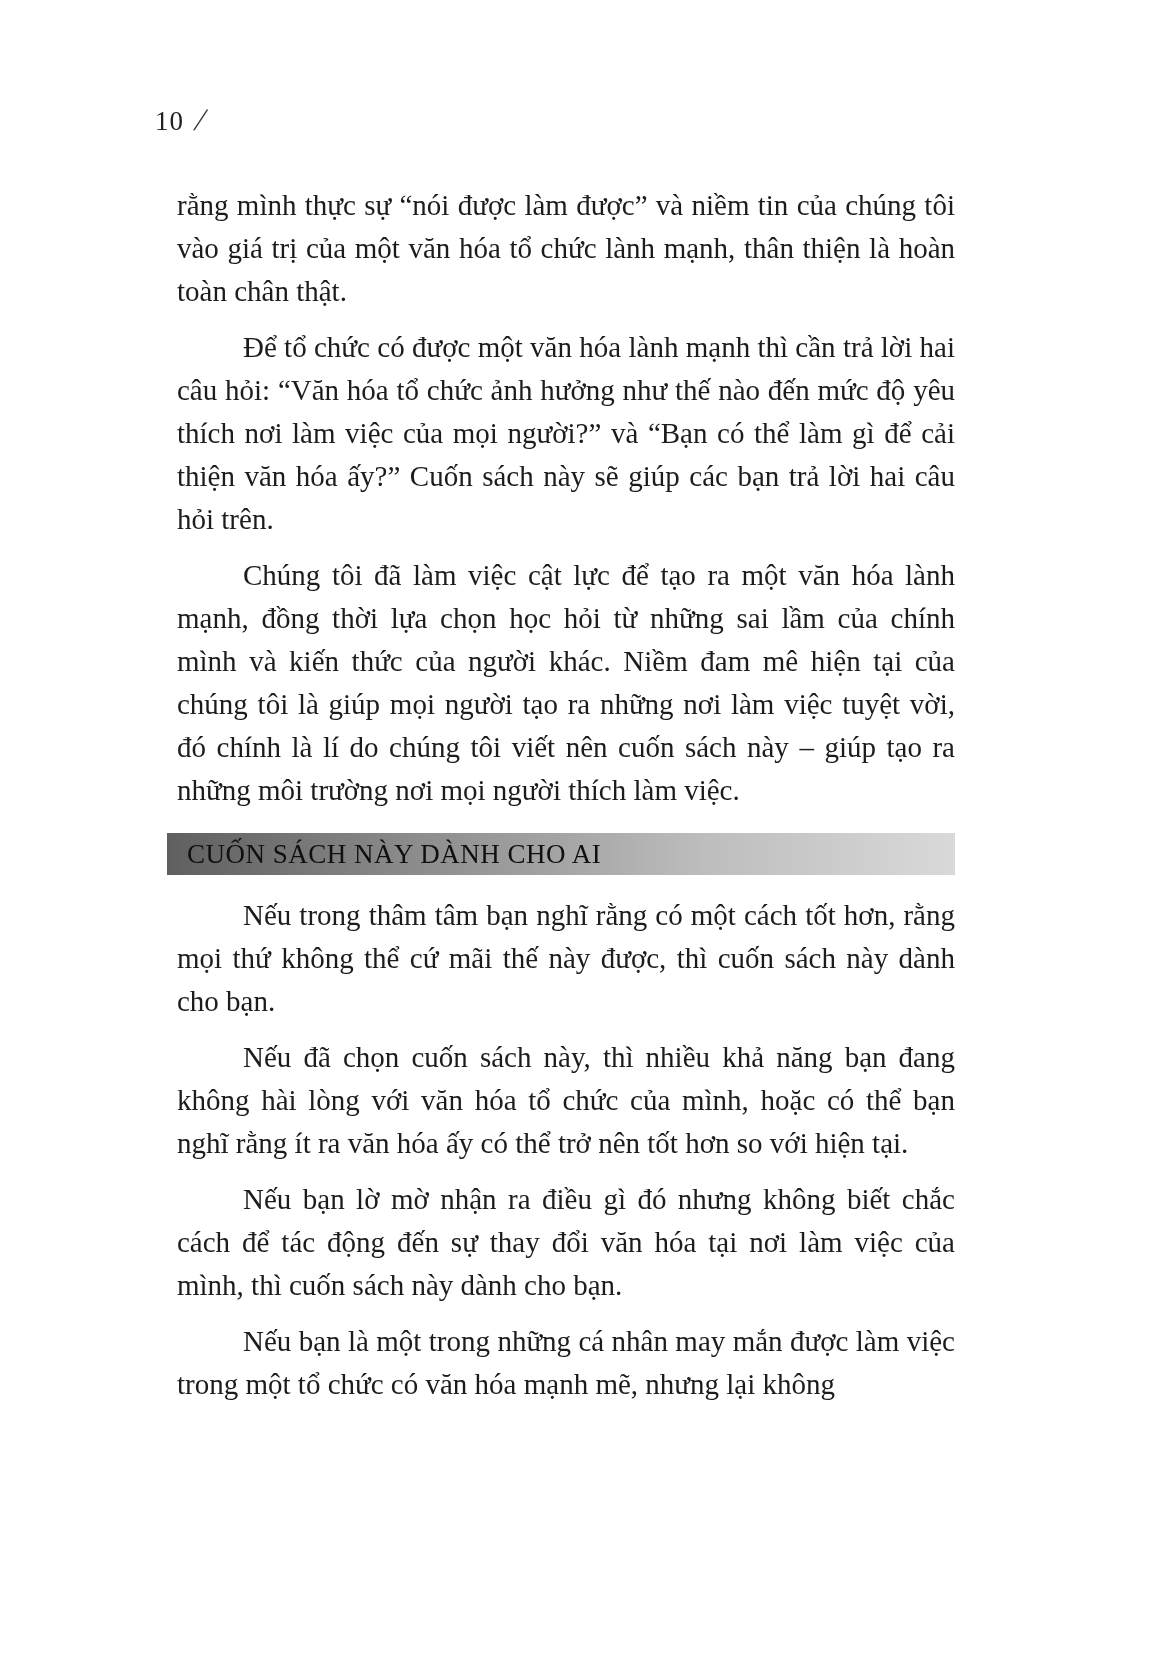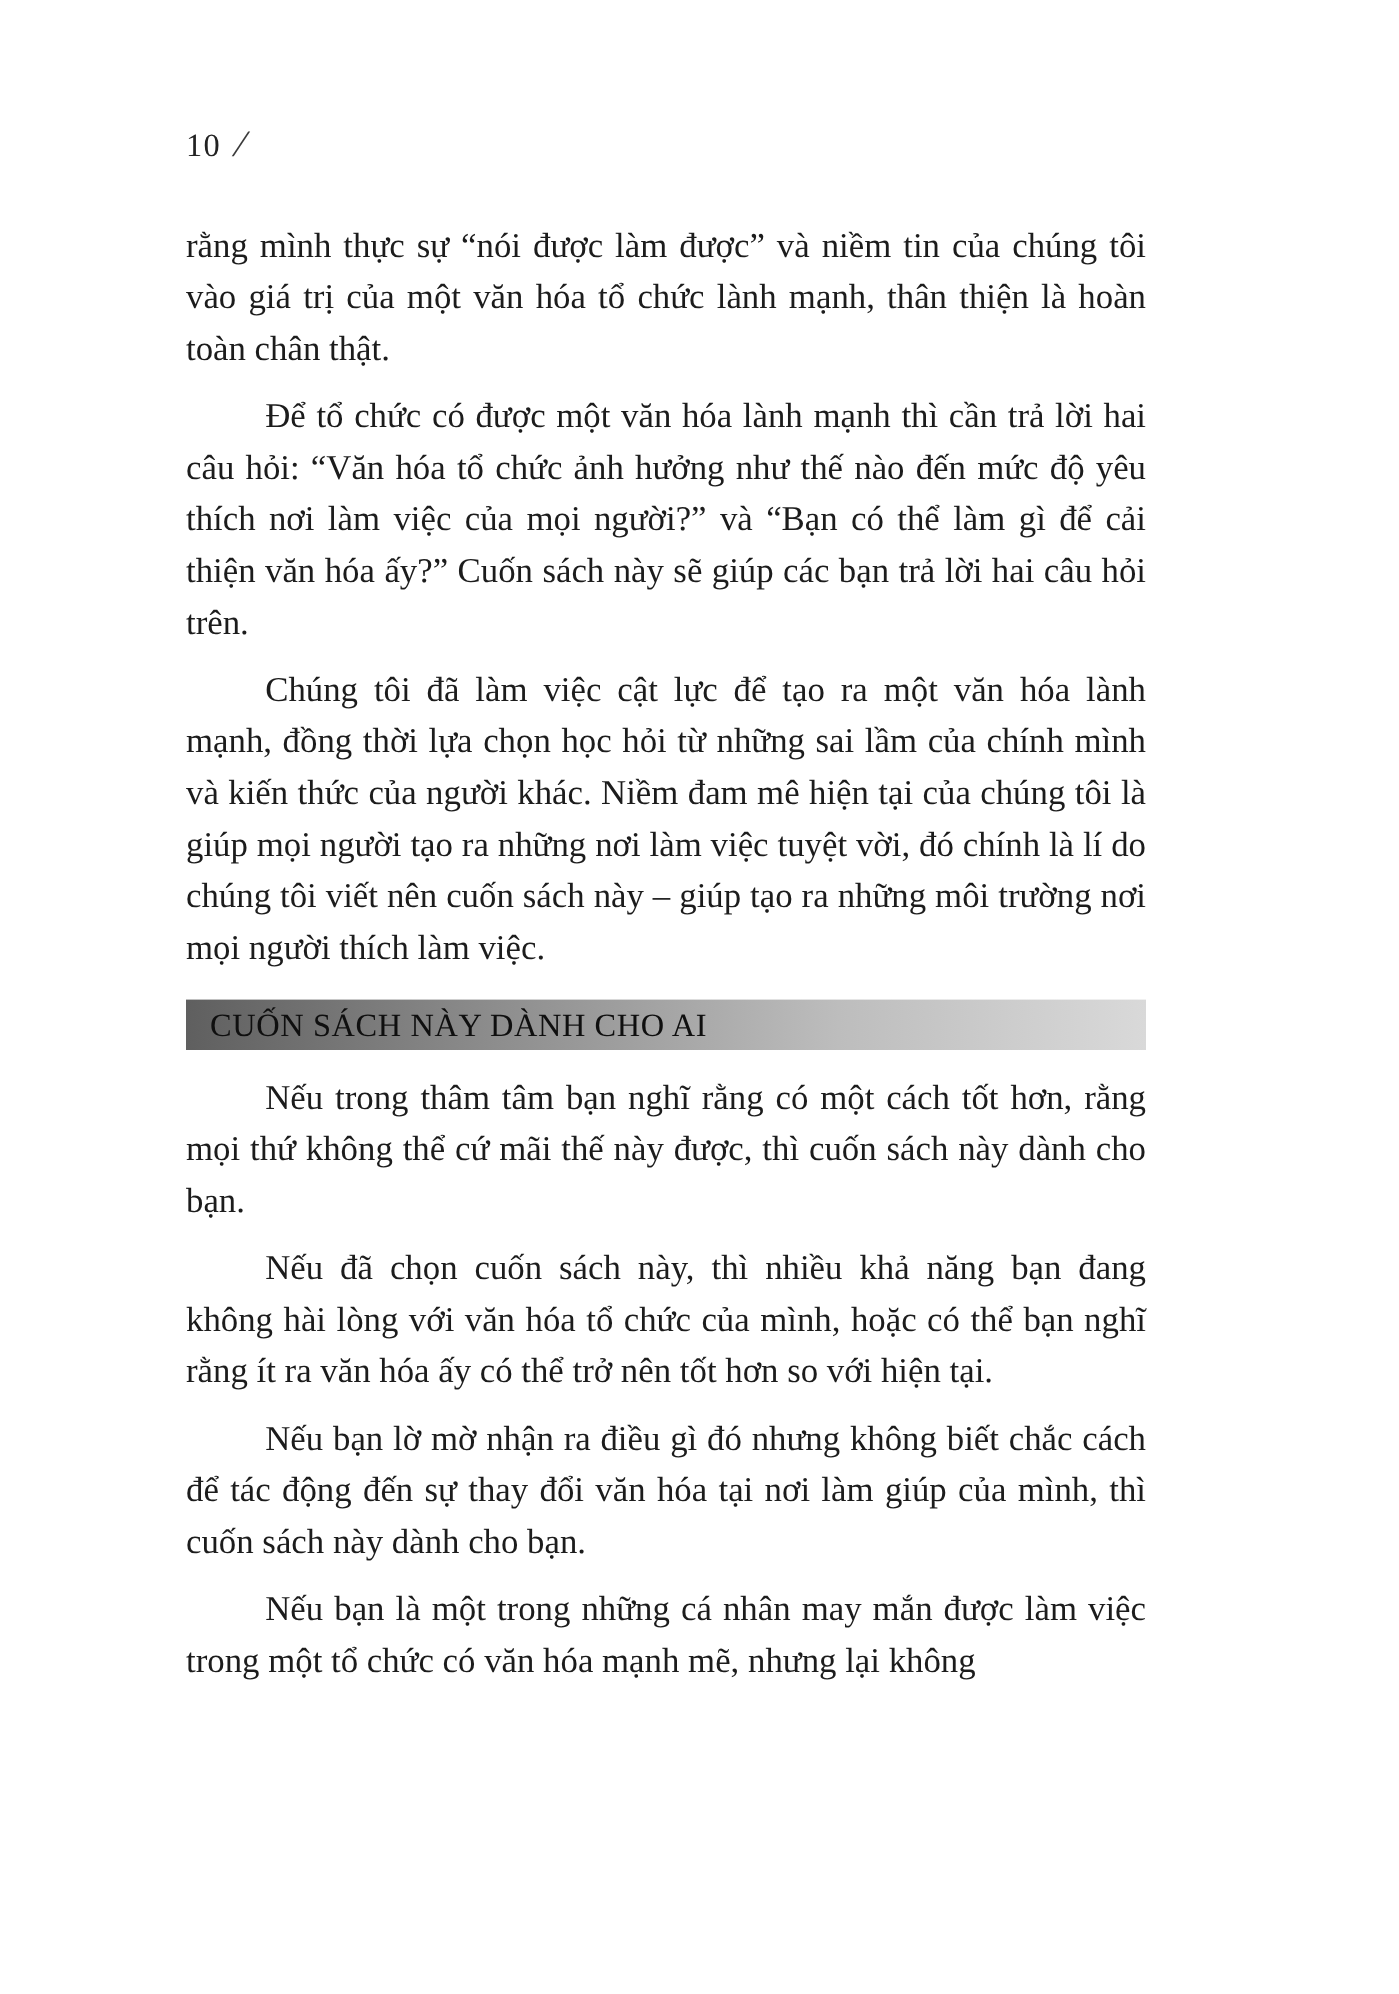--- a/index.html
+++ b/index.html
@@ -36,26 +36,27 @@
     transform: skewX(-8deg);
     display: inline-block;
   }
   .body-text p {
     font-size: 29px;
     line-height: 43px;
     text-align: justify;
     text-indent: 66px;
     margin-bottom: 13px;
     color: #1c1c1c;
+    margin-left: 22px;
   }
   .body-text p.no-indent {
     text-indent: 0;
   }
   .section-heading-bar {
-    margin: 21px 0 19px 0;
+    margin: 21px 0 19px 12px;
     height: 42px;
     background: linear-gradient(90deg, #5f5f5f 0%, #8a8a8a 30%, #bdbdbd 68%, #d9d9d9 100%);
     display: flex;
     align-items: center;
     padding-left: 20px;
   }
   .section-heading-text {
     font-size: 27px;
     letter-spacing: 0.5px;
     color: #0f0f0f;
@@ -75,17 +76,17 @@
     <p class="no-indent">rằng mình thực sự “nói được làm được” và niềm tin của chúng tôi vào giá trị của một văn hóa tổ chức lành mạnh, thân thiện là hoàn toàn chân thật.</p>
     <p>Để tổ chức có được một văn hóa lành mạnh thì cần trả lời hai câu hỏi: “Văn hóa tổ chức ảnh hưởng như thế nào đến mức độ yêu thích nơi làm việc của mọi người?” và “Bạn có thể làm gì để cải thiện văn hóa ấy?” Cuốn sách này sẽ giúp các bạn trả lời hai câu hỏi trên.</p>
     <p>Chúng tôi đã làm việc cật lực để tạo ra một văn hóa lành mạnh, đồng thời lựa chọn học hỏi từ những sai lầm của chính mình và kiến thức của người khác. Niềm đam mê hiện tại của chúng tôi là giúp mọi người tạo ra những nơi làm việc tuyệt vời, đó chính là lí do chúng tôi viết nên cuốn sách này – giúp tạo ra những môi trường nơi mọi người thích làm việc.</p>
 
     <div class="section-heading-bar">
       <span class="section-heading-text">CUỐN SÁCH NÀY DÀNH CHO AI</span>
     </div>
 
     <p>Nếu trong thâm tâm bạn nghĩ rằng có một cách tốt hơn, rằng mọi thứ không thể cứ mãi thế này được, thì cuốn sách này dành cho bạn.</p>
     <p>Nếu đã chọn cuốn sách này, thì nhiều khả năng bạn đang không hài lòng với văn hóa tổ chức của mình, hoặc có thể bạn nghĩ rằng ít ra văn hóa ấy có thể trở nên tốt hơn so với hiện tại.</p>
-    <p>Nếu bạn lờ mờ nhận ra điều gì đó nhưng không biết chắc cách để tác động đến sự thay đổi văn hóa tại nơi làm giúp của mình, thì cuốn sách này dành cho bạn.</p>
+    <p>Nếu bạn lờ mờ nhận ra điều gì đó nhưng không biết chắc cách để tác động đến sự thay đổi văn hóa tại nơi làm việc của mình, thì cuốn sách này dành cho bạn.</p>
     <p>Nếu bạn là một trong những cá nhân may mắn được làm việc trong một tổ chức có văn hóa mạnh mẽ, nhưng lại không</p>
   </div>
 
 </div>
 
 </body></html>

